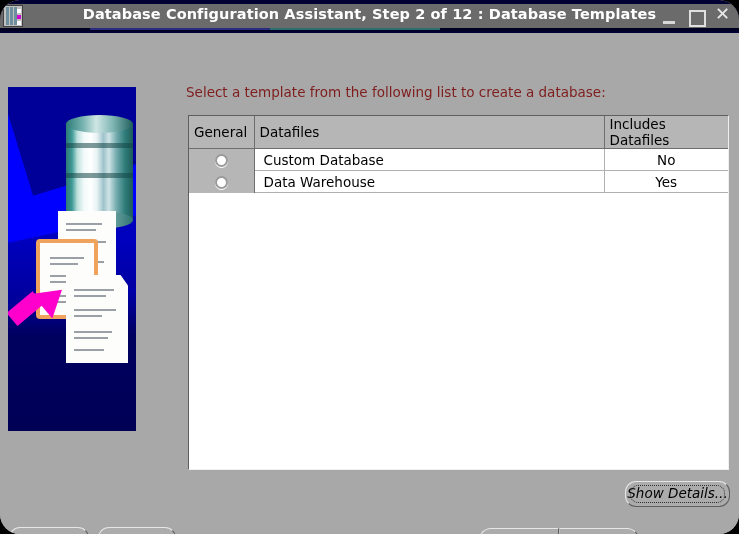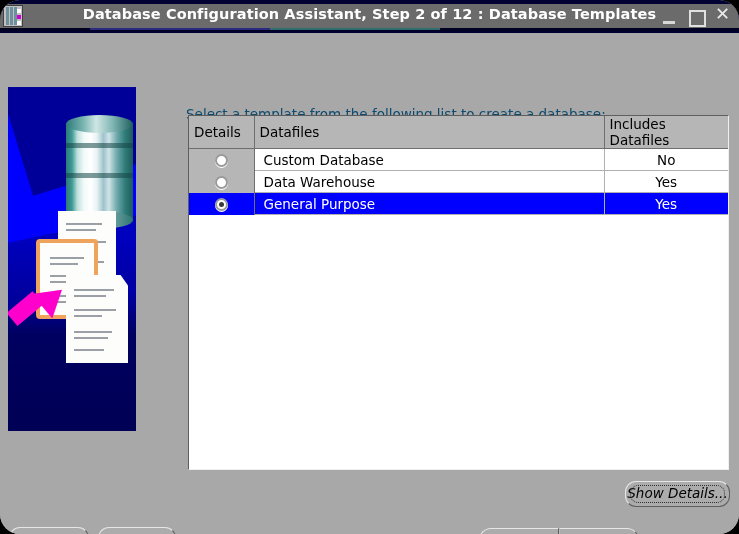--- a/index.html
+++ b/index.html
@@ -191,23 +191,23 @@
     width:0;height:0;
     border-left: 16px solid transparent;
     border-right: 16px solid transparent;
     border-bottom: 26px solid #ff00cc;
     transform: rotate(50deg);
   }
 
   
   .instruction {
     position: absolute;
-    left: 186px; top: 73px;
+    left: 186px; top: 51px;
     font-size: 13.5px;
-    color: #0c4a6e;
+    color: #7f1d1d;
     font-family: "DejaVu Sans", "Liberation Sans", sans-serif;
     white-space: nowrap;
   }
 
   
   .tablepanel {
     position: absolute;
     left: 188px; top: 82px;
     width: 541px;
     height: 355px;
@@ -412,47 +412,40 @@
         <span class="head"></span>
       </div>
     </div>
 
     <div class="instruction">Select a template from the following list to create a database:</div>
 
     <div class="tablepanel">
       <table class="tmpl">
         <thead>
           <tr>
-            <th style="width:65px">Details</th>
+            <th style="width:65px">General</th>
             <th style="width:350px">Datafiles</th>
             <th class="last" style="width:124px">Includes Datafiles</th>
           </tr>
         </thead>
         <tbody>
           <tr>
             <td class="sel">
               <span class="radio"></span>
             </td>
             <td class="name">Custom Database</td>
             <td class="df">No</td>
           </tr>
           <tr>
             <td class="sel">
               <span class="radio"></span>
             </td>
             <td class="name">Data Warehouse</td>
             <td class="df">Yes</td>
           </tr>
-          <tr class="selected">
-            <td class="sel">
-              <span class="radio on"></span>
-            </td>
-            <td class="name">General Purpose</td>
-            <td class="df">Yes</td>
-          </tr>
         </tbody>
       </table>
     </div>
 
     <div class="btn" id="btn-show-details">
       <span class="focusring"></span>
       <span>Show Details...</span>
     </div>
 
     <div class="btn" id="btn-cancel">

